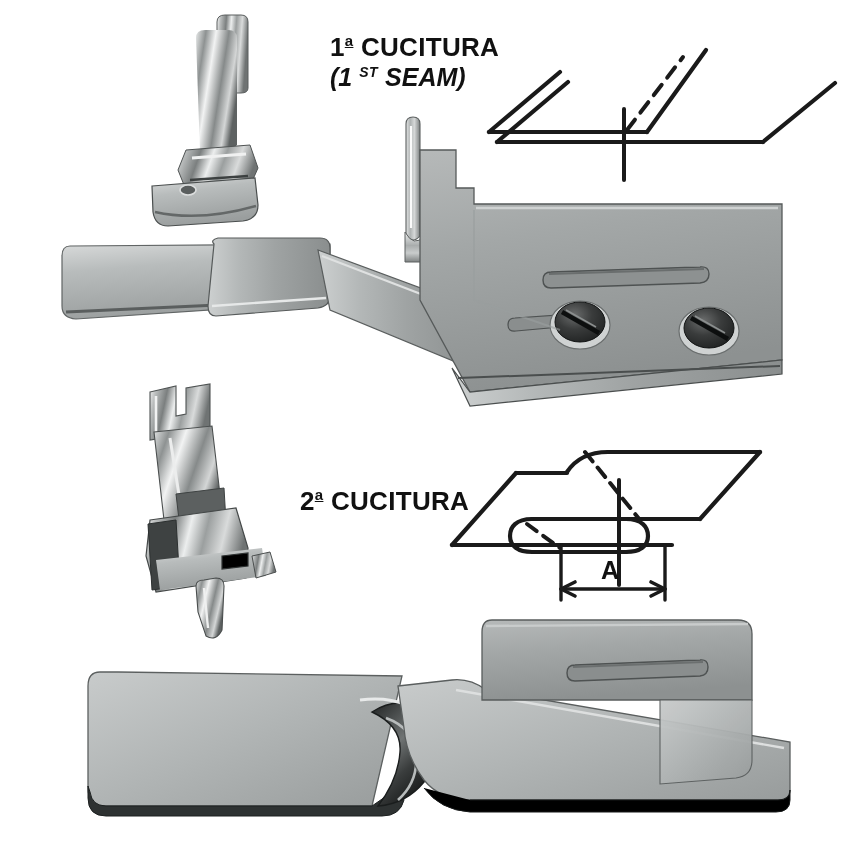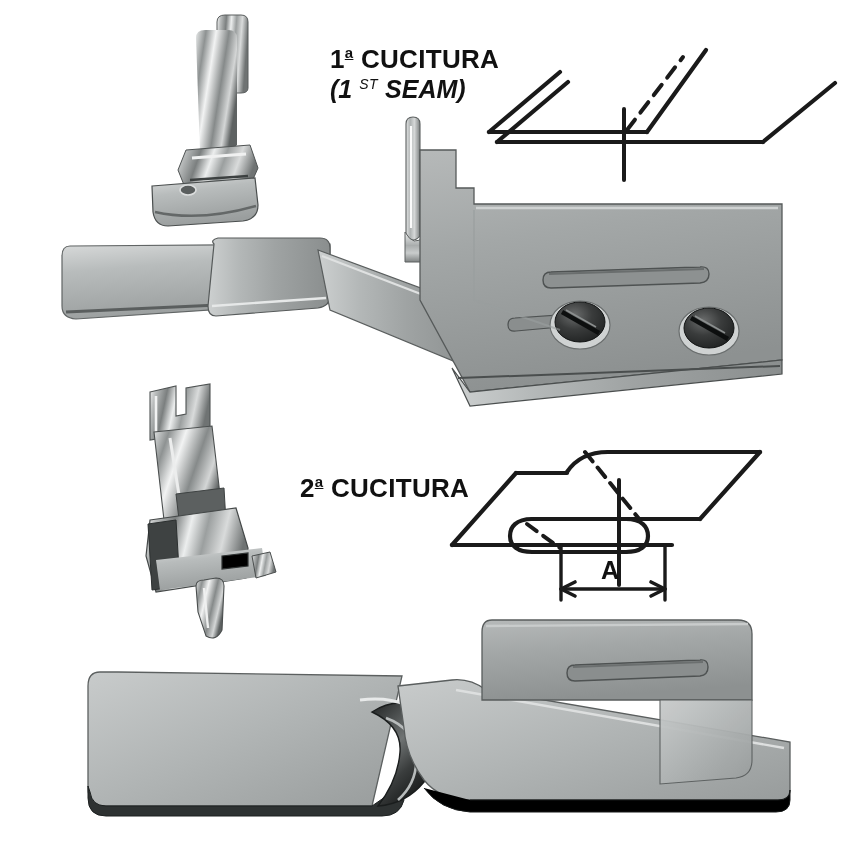--- a/index.html
+++ b/index.html
@@ -5,24 +5,24 @@
   html,body{margin:0;padding:0;background:#fff;}
   body{width:850px;height:850px;position:relative;overflow:hidden;
        font-family:"Liberation Sans", sans-serif;background:#ffffff;}
   .stage{position:absolute;inset:0;width:850px;height:850px;}
 
   
   .label{position:absolute;color:#111111;line-height:1.05;white-space:nowrap;}
   .label .l1{font-size:26px;font-weight:bold;letter-spacing:.3px;display:block;}
   .label .l2{font-size:25px;font-weight:bold;font-style:italic;display:block;margin-top:3px;}
   .ord{font-size:15px;vertical-align:super;text-decoration:underline;}
-  .sup{font-size:14px;vertical-align:super;font-style:italic;font-weight:normal;letter-spacing:.5px;}
-
-  #label-seam1{left:330px;top:33px;margin-top:12px;}
-  #label-seam2{left:300px;top:474px;}
+  .sup{font-size:14px;vertical-align:super;font-style:italic;font-weight:bold;letter-spacing:.5px;}
+
+  #label-seam1{left:330px;top:33px;}
+  #label-seam2{left:300px;top:487px;}
 
   .dim-letter{position:absolute;font-size:25px;font-weight:bold;color:#111;}
 
   svg{position:absolute;left:0;top:0;overflow:visible;}
   .nofill{fill:none;}
 </style>
 </head>
 <body>
 
 <div class="stage">

